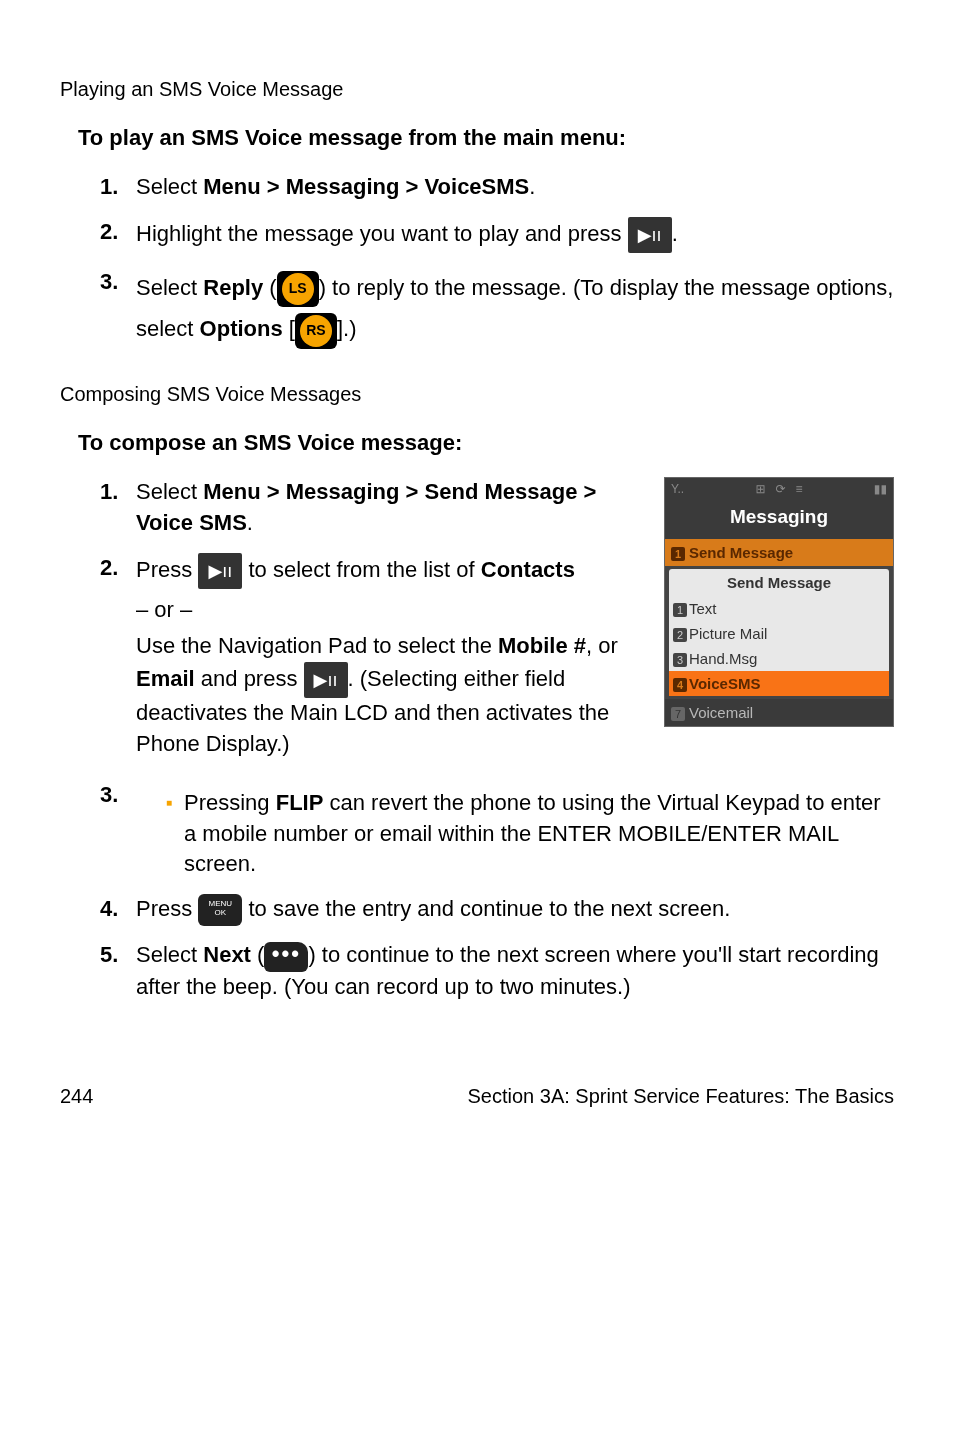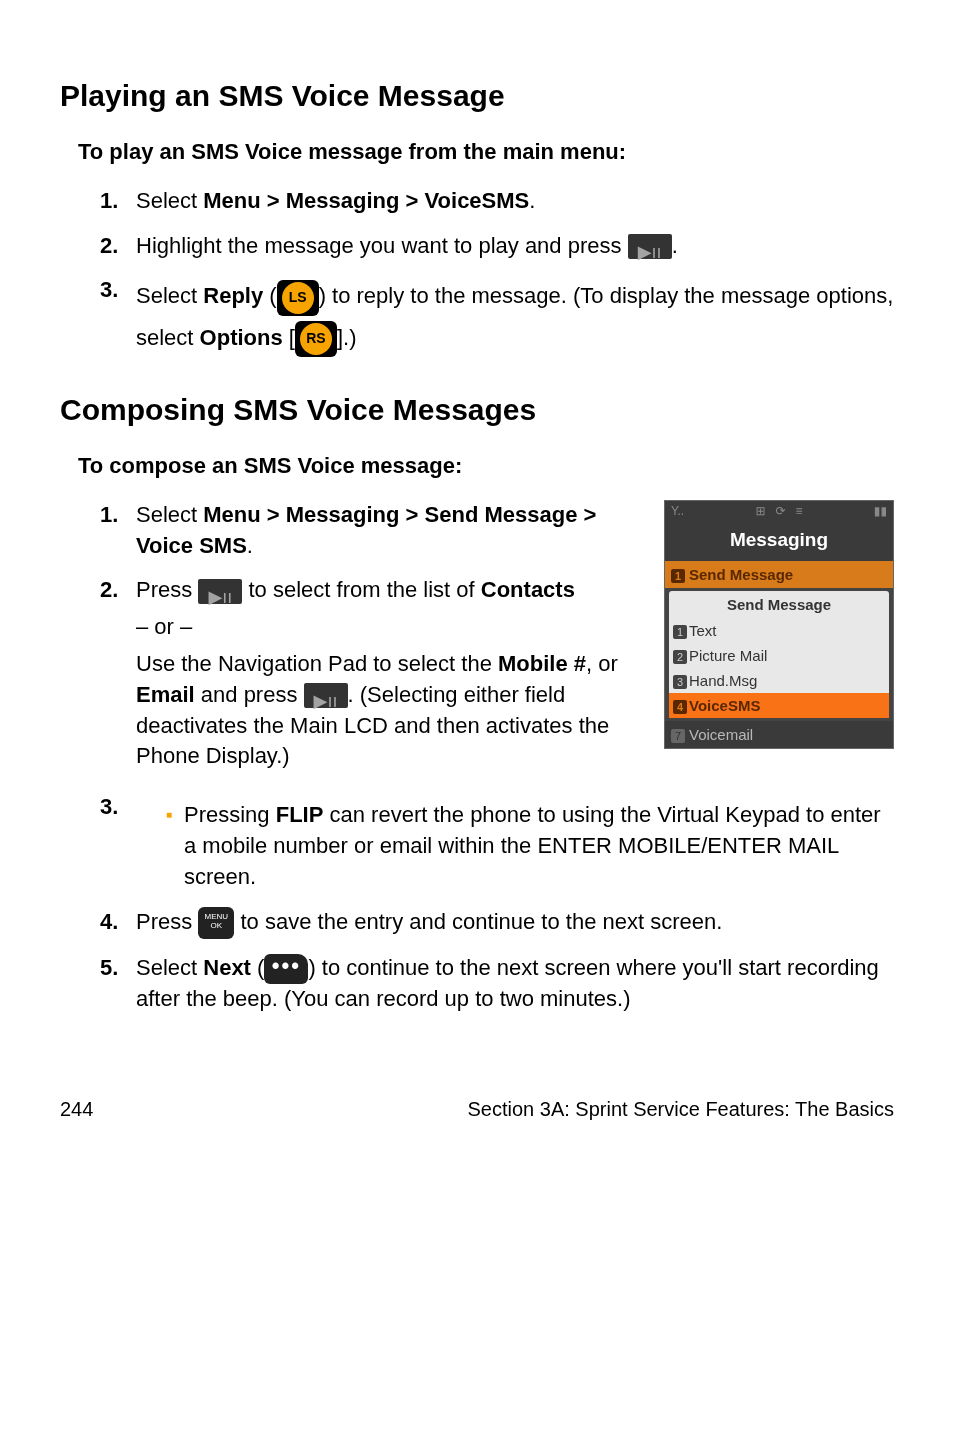--- a/index.html
+++ b/index.html
@@ -10,22 +10,22 @@
     body {
       font-family: Georgia, 'Times New Roman', serif;
       background: #fff;
       color: #000;
       width: 954px;
       padding: 75px 60px 40px 60px;
       font-size: 22px;
       line-height: 1.4;
     }
     h2 {
-      font-size: 30px;
-      font-weight: bold;
+      font-size: 20px;
+      font-weight: normal;
       margin-bottom: 20px;
       font-family: 'Trebuchet MS', Arial, sans-serif;
     }
     .intro {
       font-weight: bold;
       margin-bottom: 18px;
       margin-left: 18px;
       font-family: 'Trebuchet MS', Arial, sans-serif;
       font-size: 22px;
     }
@@ -50,23 +50,23 @@
     }
     .step-body p {
       margin-bottom: 6px;
     }
     b {
       font-weight: bold;
     }
     .icon-btn {
       display: inline-block;
       width: 44px;
-      height: 25px;
+      height: 36px;
       background: #333;
-      color: #a3a3a3;
+      color: #ffffff;
       text-align: center;
       line-height: 36px;
       font-size: 18px;
       vertical-align: middle;
       border-radius: 2px;
     }
     .icon-softkey {
       display: inline-block;
       width: 42px;
       height: 36px;
@@ -112,21 +112,21 @@
       position: absolute;
       left: 0;
       right: 0;
       color: #000;
       font-size: 14px;
       font-weight: bold;
       font-family: Arial, sans-serif;
     }
     .icon-menu {
       display: inline-block;
-      width: 36px;
+      width: 44px;
       height: 32px;
       background: #222;
       border-radius: 6px;
       vertical-align: middle;
       color: #fff;
       font-size: 8px;
       text-align: center;
       line-height: 1.1;
       padding-top: 6px;
       font-family: Arial, sans-serif;

